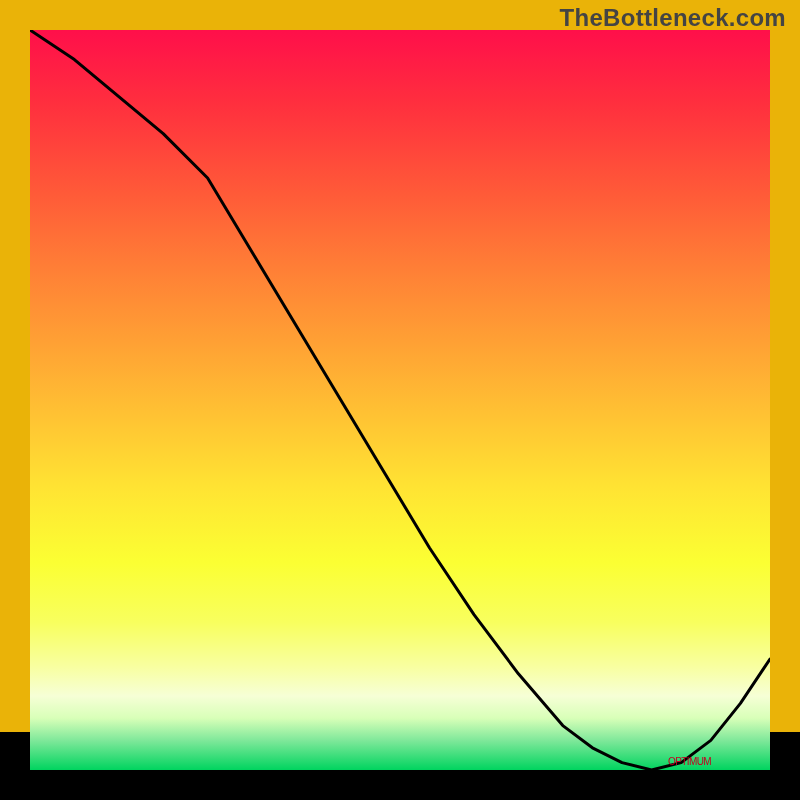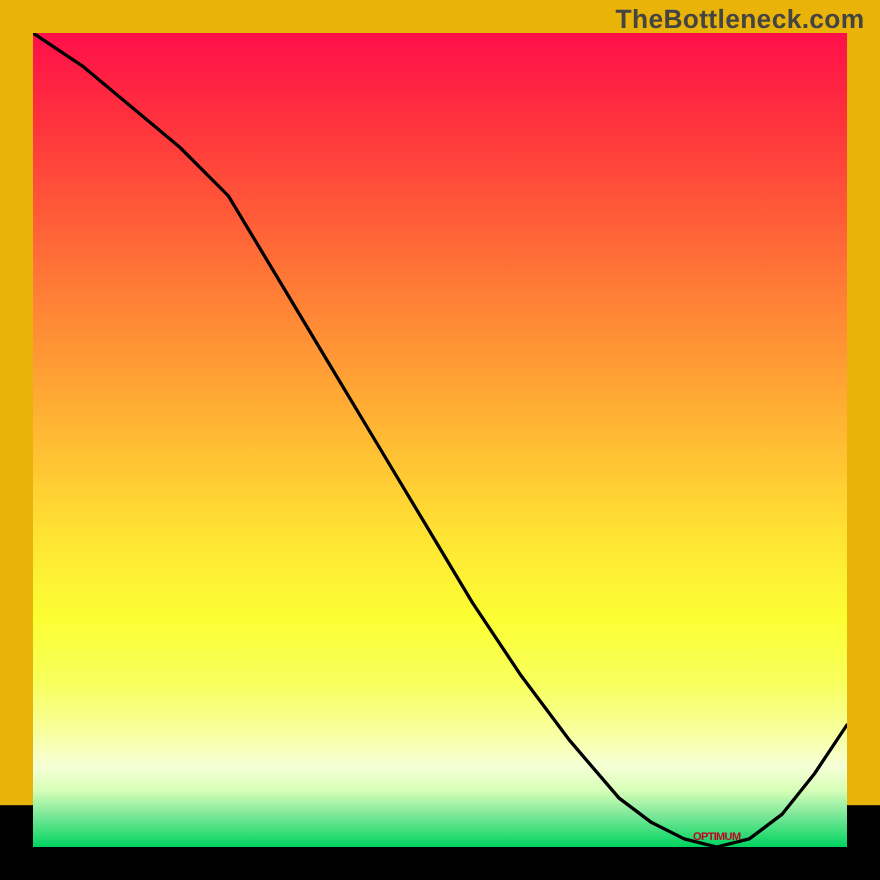--- a/index.html
+++ b/index.html
@@ -62,24 +62,25 @@
     fill: none;
     stroke: #000;
     stroke-width: 3;
     stroke-linejoin: round;
     stroke-linecap: round;
   }
   .optimum-label {
     position: absolute;
     color: #c40020;
     font-size: 10px;
-    font-weight: 700;
+    font-weight: 400;
     transform: translate(-50%, 0);
     letter-spacing: -0.6px;
     white-space: nowrap;
+    margin-left: 38px;
   }
 </style>
 </head>
 <body>
 
 <div class="frame">
   <div class="watermark">TheBottleneck.com</div>
 
   <div class="plot-area">
     <svg class="curve-svg" viewBox="0 0 740 740" preserveAspectRatio="none">

